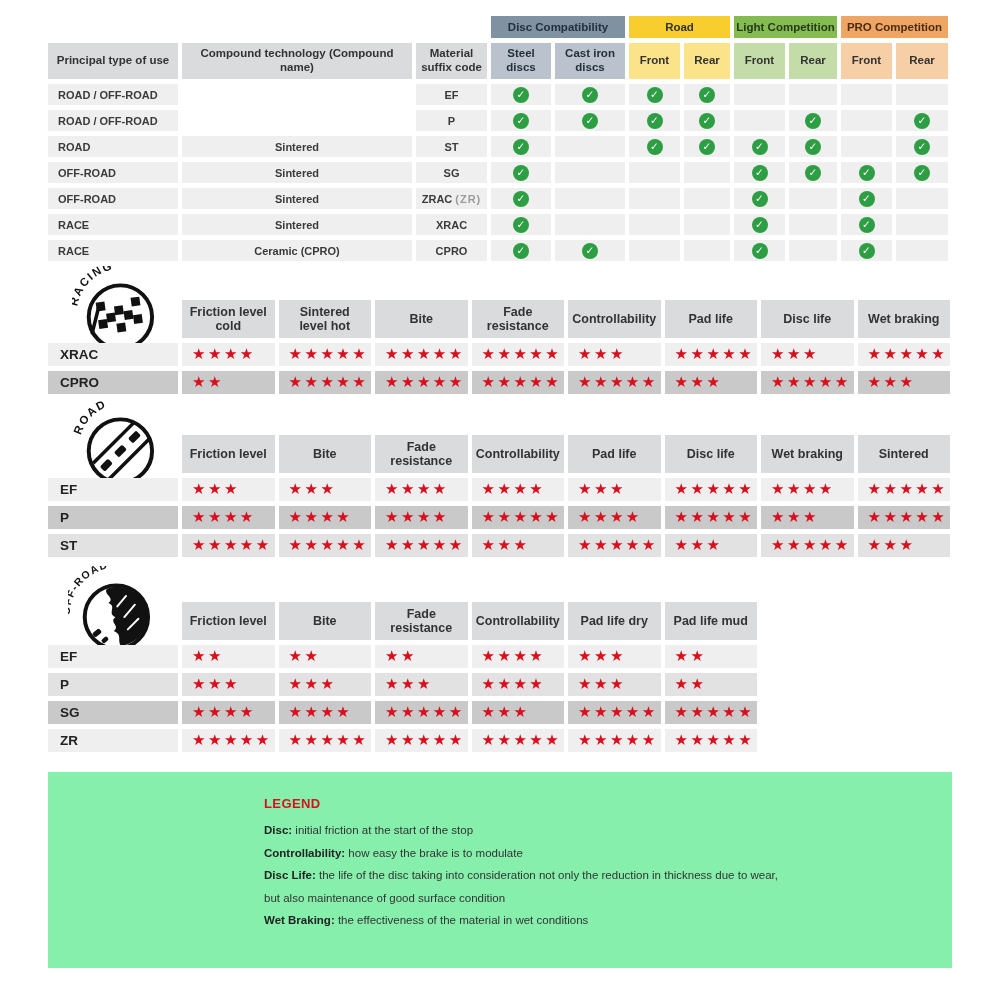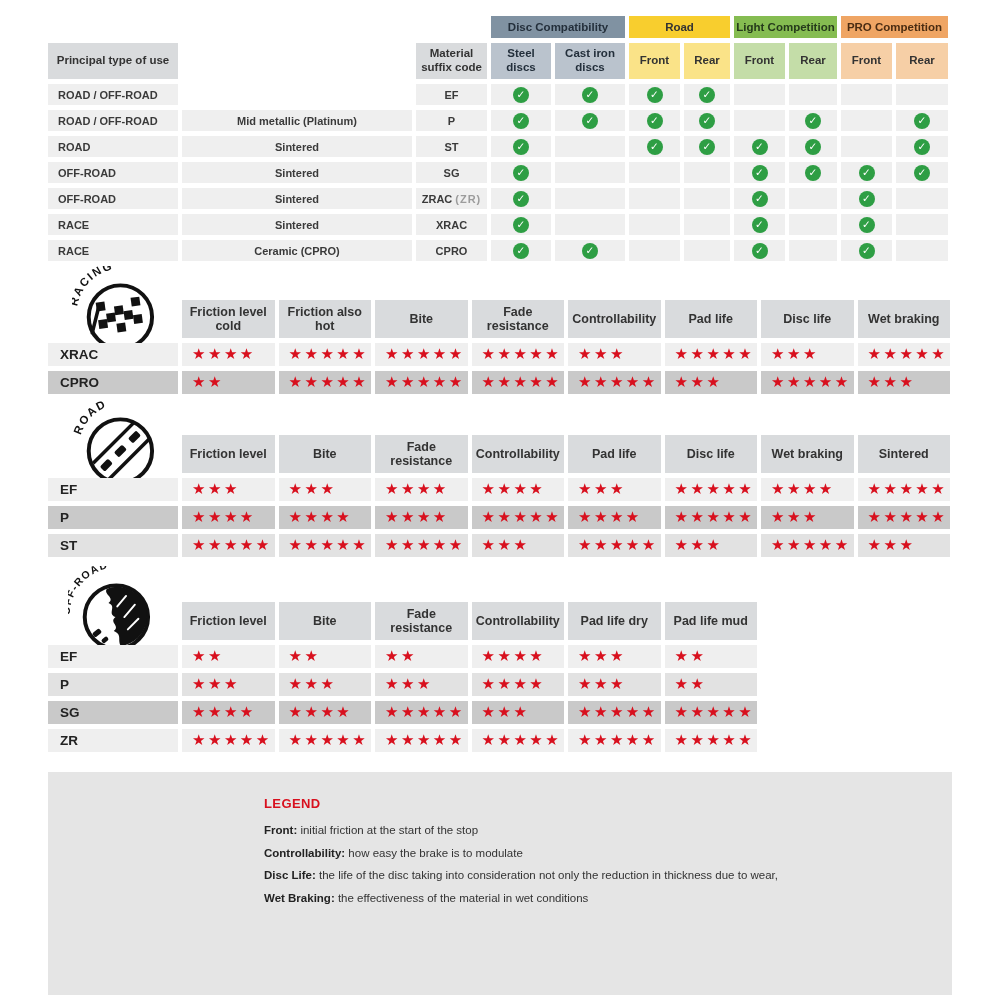--- a/index.html
+++ b/index.html
@@ -41,35 +41,36 @@
   .stars{color:#D8101E;font-size:15px;letter-spacing:2.5px;line-height:1;
          font-family:"DejaVu Sans",sans-serif}
   .shade-light{background:#EFEFEF}
   .shade-mid{background:#E2E2E2}
   .shade-dark{background:#C9C9C9}
 
   
   .icon{position:absolute;width:88px;height:88px}
 
   
-  .legend{position:absolute;left:48px;top:772px;width:904px;height:223px;background:#e5e5e5}
+  .legend{position:absolute;left:48px;top:772px;width:904px;height:196px;background:#86efac}
   .legend-inner{padding:24px 30px 0 216px}
   .lg-title{color:#D8101E;font-weight:bold;font-size:13px;letter-spacing:.4px;margin-bottom:11px}
   .lg-line{font-size:11.5px;color:#333;margin-bottom:6.5px;line-height:1.4}
   .lg-line strong{color:#222}
 </style>
 </head>
 <body>
 
 <div class="compat">
     <div class="c-cat cat-slate" style="grid-area: 1 / 4 / auto / 6;">Disc Compatibility</div>
     <div class="c-cat cat-yellow" style="grid-area: 1 / 6 / auto / 8;">Road</div>
     <div class="c-cat cat-green" style="grid-area: 1 / 8 / auto / 10;">Light Competition</div>
     <div class="c-cat cat-orange" style="grid-area: 1 / 10 / auto / 12;">PRO Competition</div>
     <div class="c-head h-gray" style="grid-area: 2 / 1;">Principal type of use</div>
+    <div class="c-head h-gray" style="grid-area: 2 / 2;">Compound technology (Compound name)</div>
     <div class="c-head h-gray" style="grid-area: 2 / 3;">Material suffix code</div>
     <div class="c-head h-slate" style="grid-area: 2 / 4;">Steel discs</div>
     <div class="c-head h-slate" style="grid-area: 2 / 5;">Cast iron discs</div>
     <div class="c-head h-yellow" style="grid-area: 2 / 6;">Front</div>
     <div class="c-head h-yellow" style="grid-area: 2 / 7;">Rear</div>
     <div class="c-head h-green" style="grid-area: 2 / 8;">Front</div>
     <div class="c-head h-green" style="grid-area: 2 / 9;">Rear</div>
     <div class="c-head h-orange" style="grid-area: 2 / 10;">Front</div>
     <div class="c-head h-orange" style="grid-area: 2 / 11;">Rear</div>
     <div class="c-cell c-use" style="grid-area: 3 / 1;">ROAD / OFF-ROAD</div>
@@ -84,21 +85,20 @@
       <span class="check">✓</span>
     </div>
     <div class="c-cell c-checkcell" style="grid-area: 3 / 7;">
       <span class="check">✓</span>
     </div>
     <div class="c-cell c-checkcell" style="grid-area: 3 / 8;"></div>
     <div class="c-cell c-checkcell" style="grid-area: 3 / 9;"></div>
     <div class="c-cell c-checkcell" style="grid-area: 3 / 10;"></div>
     <div class="c-cell c-checkcell" style="grid-area: 3 / 11;"></div>
     <div class="c-cell c-use" style="grid-area: 4 / 1;">ROAD / OFF-ROAD</div>
-    <div class="c-cell c-mid" style="grid-area: 4 / 2;">Mid metallic (Platinum)</div>
     <div class="c-cell c-mid" style="grid-area: 4 / 3;">P</div>
     <div class="c-cell c-checkcell" style="grid-area: 4 / 4;">
       <span class="check">✓</span>
     </div>
     <div class="c-cell c-checkcell" style="grid-area: 4 / 5;">
       <span class="check">✓</span>
     </div>
     <div class="c-cell c-checkcell" style="grid-area: 4 / 6;">
       <span class="check">✓</span>
     </div>
@@ -225,21 +225,21 @@
     <rect x="49" y="45" width="10" height="10"></rect>
       <rect x="49" y="65" width="10" height="10"></rect>
     <rect x="59" y="52" width="10" height="10"></rect>
     <rect x="69" y="38" width="10" height="10"></rect>
       <rect x="69" y="58" width="10" height="10"></rect>
   </g>
   <line x1="30" y1="48" x2="23" y2="76" stroke="#111" stroke-width="4" stroke-linecap="round"></line>
 </svg>
 <div class="rating" style="top: 300px; grid-template-columns: 130px repeat(8, 92.5px);">
     <div class="r-head" style="grid-area: 1 / 2;">Friction level cold</div>
-    <div class="r-head" style="grid-area: 1 / 3;">Friction also hot</div>
+    <div class="r-head" style="grid-area: 1 / 3;">Sintered level hot</div>
     <div class="r-head" style="grid-area: 1 / 4;">Bite</div>
     <div class="r-head" style="grid-area: 1 / 5;">Fade resistance</div>
     <div class="r-head" style="grid-area: 1 / 6;">Controllability</div>
     <div class="r-head" style="grid-area: 1 / 7;">Pad life</div>
     <div class="r-head" style="grid-area: 1 / 8;">Disc life</div>
     <div class="r-head" style="grid-area: 1 / 9;">Wet braking</div>
     <div class="r-label shade-light" style="grid-area: 2 / 1;">XRAC</div>
     <div class="r-stars shade-light" style="grid-area: 2 / 2;">
       <span class="stars">★★★★</span>
     </div>
@@ -491,19 +491,20 @@
     </div>
     <div class="r-stars shade-light" style="grid-area: 5 / 7;">
       <span class="stars">★★★★★</span>
     </div>
   </div>
 
 <div class="legend">
   <div class="legend-inner">
     <div class="lg-title">LEGEND</div>
     <div>
-        <div class="lg-line"><strong>Front: </strong>initial friction at the start of the stop</div>
+        <div class="lg-line"><strong>Disc: </strong>initial friction at the start of the stop</div>
         <div class="lg-line"><strong>Controllability: </strong>how easy the brake is to modulate</div>
         <div class="lg-line"><strong>Disc Life: </strong>the life of the disc taking into consideration not only the reduction in thickness due to wear,</div>
+        <div class="lg-line">but also maintenance of good surface condition</div>
         <div class="lg-line"><strong>Wet Braking: </strong>the effectiveness of the material in wet conditions</div>
       </div>
   </div>
 </div>
 
 </body></html>

